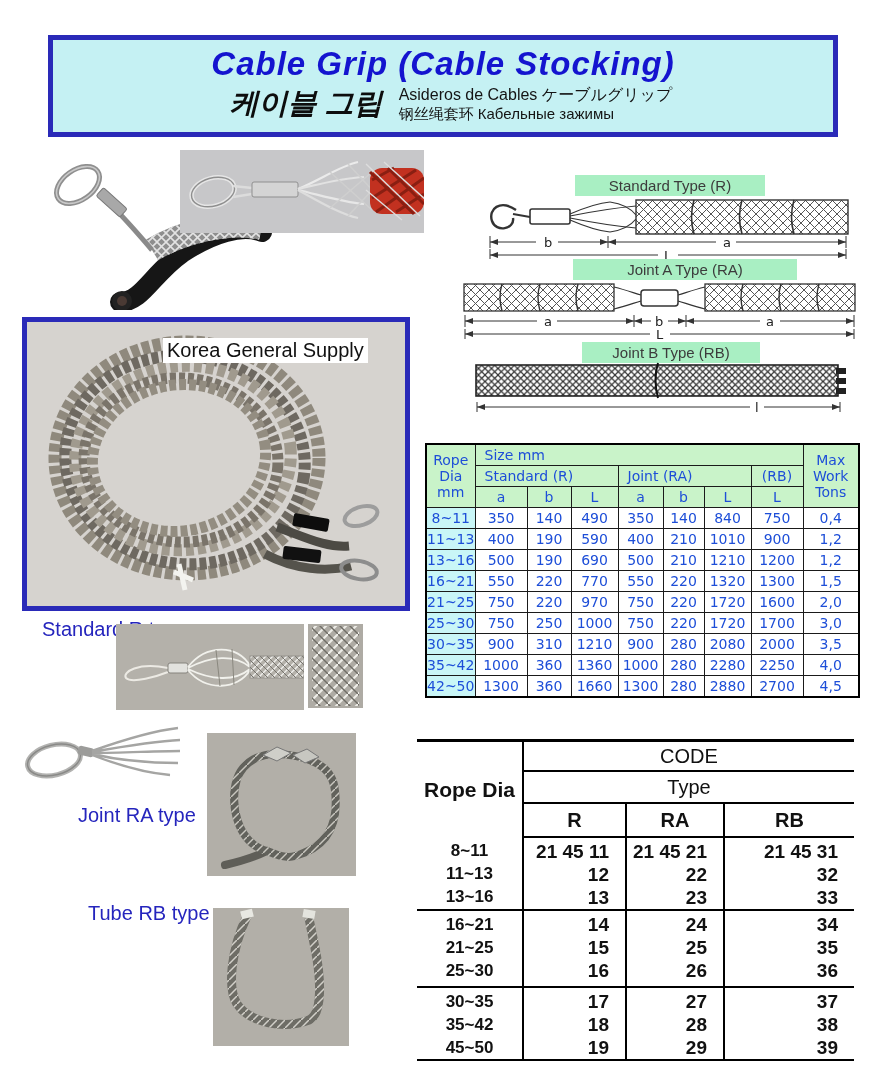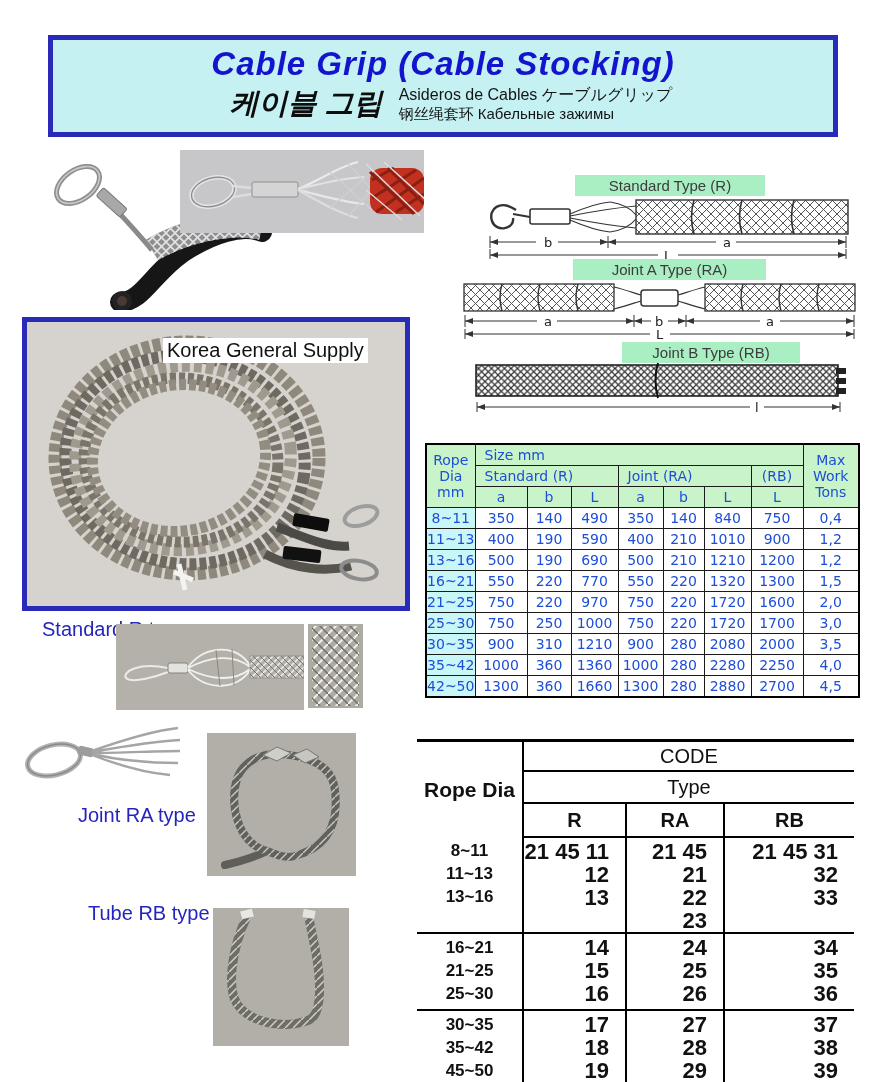--- a/index.html
+++ b/index.html
@@ -46,21 +46,21 @@
   .t2 td{padding:0;}
   .t2 .vr{border-right:2px solid #000;}
   .t2 .hb{border-bottom:2px solid #000;}
   .t2 .ropehead{font-size:21px;font-weight:bold;text-align:center;}
   .t2 .codehead,.t2 .typehead{font-size:20px;font-weight:normal;text-align:center;height:28px;
       border-bottom:2px solid #000;}
   .t2 .typehead{height:30px;}
   .t2 .colhead{font-size:20px;font-weight:bold;text-align:center;height:32px;}
   .t2 .gdia{font-size:17px;font-weight:bold;text-align:center;vertical-align:top;}
   .t2 .gdia div{line-height:23px;}
-  .t2 .gcode{font-size:22px;font-weight:bold;text-align:right;padding-right:16px;vertical-align:top;}
+  .t2 .gcode{font-size:19px;font-weight:bold;text-align:right;padding-right:16px;vertical-align:top;}
   .t2 .gcode div{line-height:23px;}
   .t2 .gtop div:first-child{margin-top:2px;}
 
   svg text{font-family:"DejaVu Sans",sans-serif;}
 </style>
 </head>
 <body>
 
 <div id="page">
 
@@ -136,21 +136,21 @@
     <line x1="250" y1="46" x2="360" y2="46" stroke="#333" stroke-width="1"></line>
     <path d="M122,46 l8,-3 v6 z M360,46 l-8,-3 v6 z" fill="#333"></path>
     <text x="237" y="51" font-size="13" fill="#222">a</text>
     <line x1="4" y1="59" x2="172" y2="59" stroke="#333" stroke-width="1"></line>
     <line x1="192" y1="59" x2="360" y2="59" stroke="#333" stroke-width="1"></line>
     <path d="M4,59 l8,-3 v6 z M360,59 l-8,-3 v6 z" fill="#333"></path>
     <path d="M4,53 L4,63 M360,53 L360,63" stroke="#333" stroke-width="1"></path>
     <text x="178" y="64" font-size="13" fill="#222">L</text>
   </svg>
 
-  <div class="abs glabel" style="left:573px;top:259px;width:193px;">Joint A Type (RA)</div>
+  <div class="abs glabel" style="left:573px;top:259px;width:224px;">Joint A Type (RA)</div>
 
   <svg class="abs" style="left:462px;top:281px;" width="395" height="58">
     <defs>
       <pattern id="mRA" width="9" height="9" patternUnits="userSpaceOnUse">
         <path d="M0,9 L9,0 M0,0 L9,9" stroke="#555" stroke-width="1" fill="none"></path>
       </pattern>
     </defs>
     <rect x="2" y="3" width="150" height="27" fill="url(#mRA)" stroke="#333" stroke-width="1.3"></rect>
     <path d="M40,3 q-4,13 0,27 M78,3 q-4,13 0,27 M116,3 q-4,13 0,27" fill="none" stroke="#333" stroke-width="1.4"></path>
     <rect x="243" y="3" width="150" height="27" fill="url(#mRA)" stroke="#333" stroke-width="1.3"></rect>
@@ -170,21 +170,21 @@
     <line x1="318" y1="40" x2="392" y2="40" stroke="#333" stroke-width="1"></line>
     <path d="M224,40 l8,-3 v6 z M392,40 l-8,-3 v6 z" fill="#333"></path>
     <text x="304" y="45" font-size="13" fill="#222">a</text>
     <line x1="3" y1="53" x2="188" y2="53" stroke="#333" stroke-width="1"></line>
     <line x1="208" y1="53" x2="392" y2="53" stroke="#333" stroke-width="1"></line>
     <path d="M3,53 l8,-3 v6 z M392,53 l-8,-3 v6 z" fill="#333"></path>
     <path d="M3,48 L3,58 M392,48 L392,58" stroke="#333" stroke-width="1"></path>
     <text x="194" y="58" font-size="13" fill="#222">L</text>
   </svg>
 
-  <div class="abs glabel" style="left:582px;top:342px;width:178px;margin-left:40px;">Joint B Type (RB)</div>
+  <div class="abs glabel" style="left:582px;top:342px;width:178px;">Joint B Type (RB)</div>
 
   <svg class="abs" style="left:472px;top:362px;" width="378" height="52">
     <defs>
       <pattern id="mRB" width="6.5" height="6.5" patternUnits="userSpaceOnUse">
         <path d="M0,6.5 L6.5,0 M0,0 L6.5,6.5" stroke="#333" stroke-width="1.2" fill="none"></path>
       </pattern>
     </defs>
     <rect x="4" y="3" width="362" height="31" fill="url(#mRB)" stroke="#222" stroke-width="1.6"></rect>
     <path d="M186,1 q-5,16 0,35" fill="none" stroke="#111" stroke-width="2"></path>
     <rect x="364" y="6" width="10" height="6" fill="#222"></rect>

